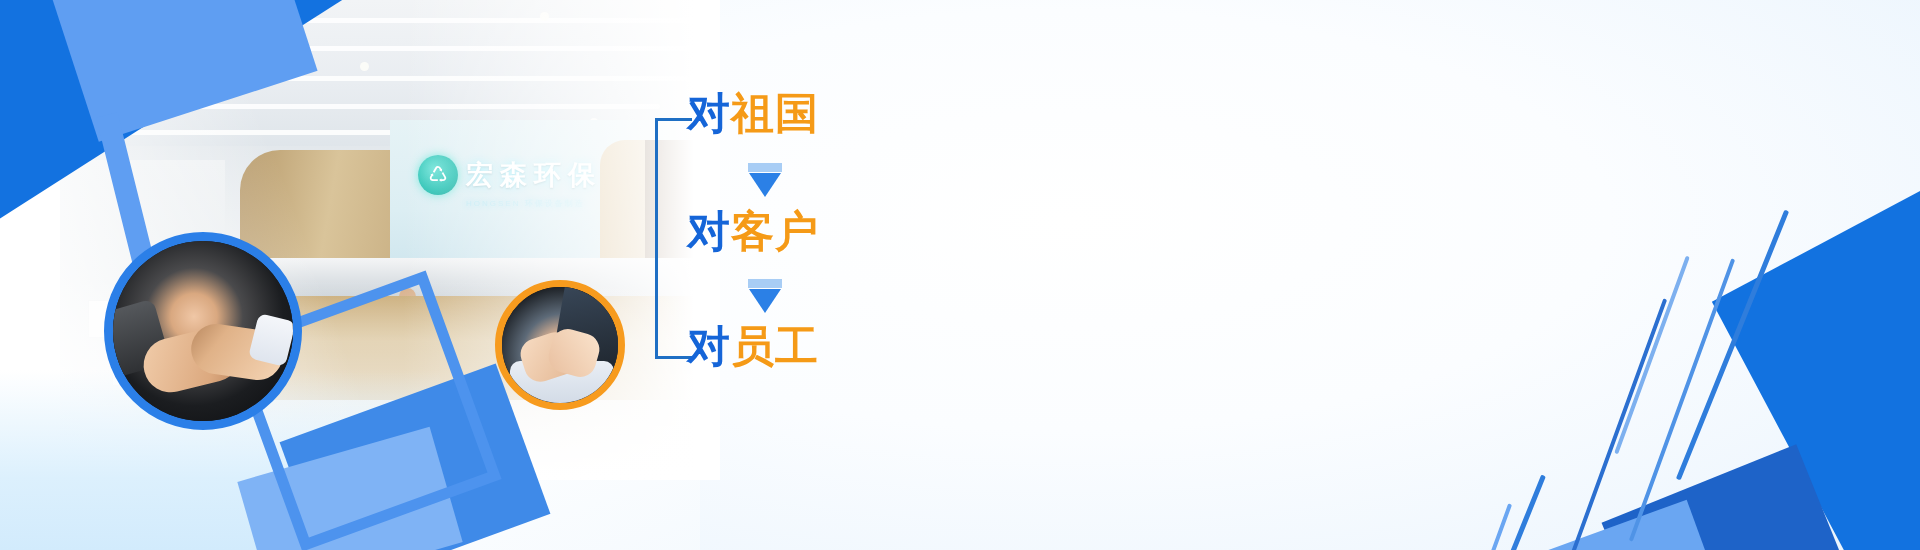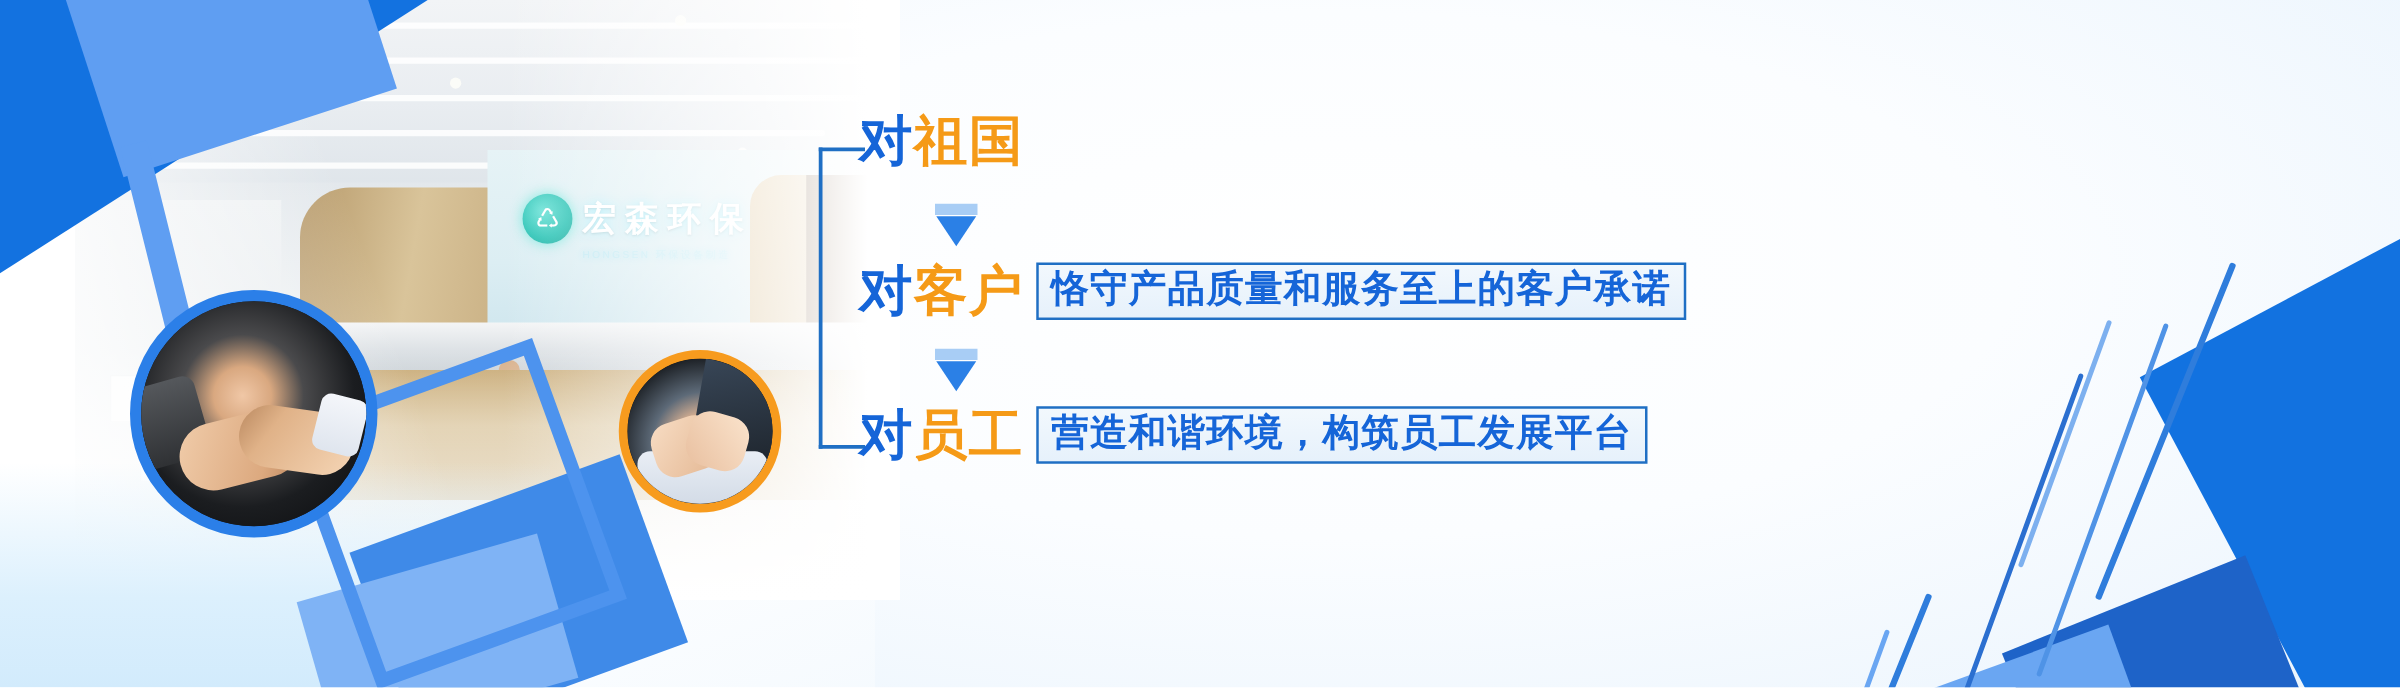--- a/index.html
+++ b/index.html
@@ -232,27 +232,25 @@
   </div>
 
   <div class="arrow" style="left:748px;top:163px;">
     <div class="arrow-top"></div>
     <div class="arrow-tri"></div>
   </div>
 
   <div class="row" style="left:687px;top:210px;">
     <span class="row-label lbl-blue">对</span>
     <span class="row-label lbl-orange">客户</span>
-    <span class="row-box">恪守产品质量和服务至上的客户承诺</span>
   </div>
 
   <div class="arrow" style="left:748px;top:279px;">
     <div class="arrow-top"></div>
     <div class="arrow-tri"></div>
   </div>
 
   <div class="row" style="left:687px;top:325px;">
     <span class="row-label lbl-blue">对</span>
     <span class="row-label lbl-orange">员工</span>
-    <span class="row-box">营造和谐环境，构筑员工发展平台</span>
   </div>
 
 </div>
 
 </body></html>

